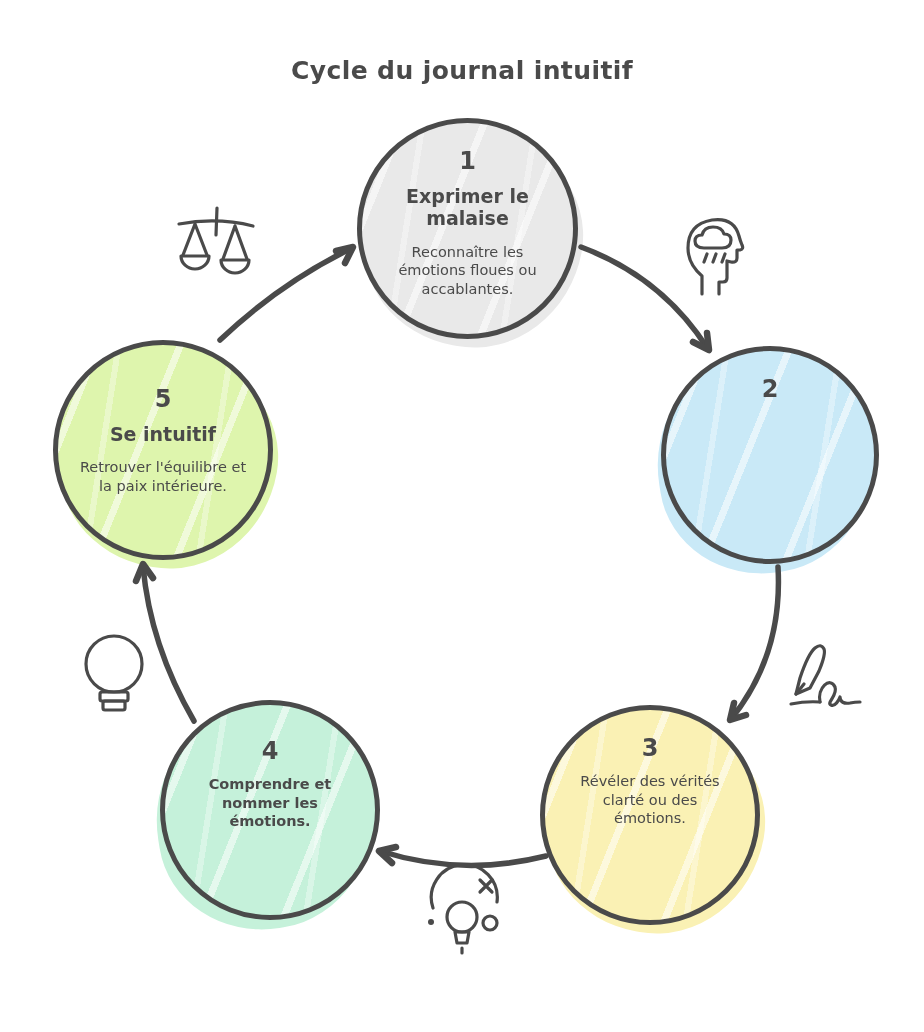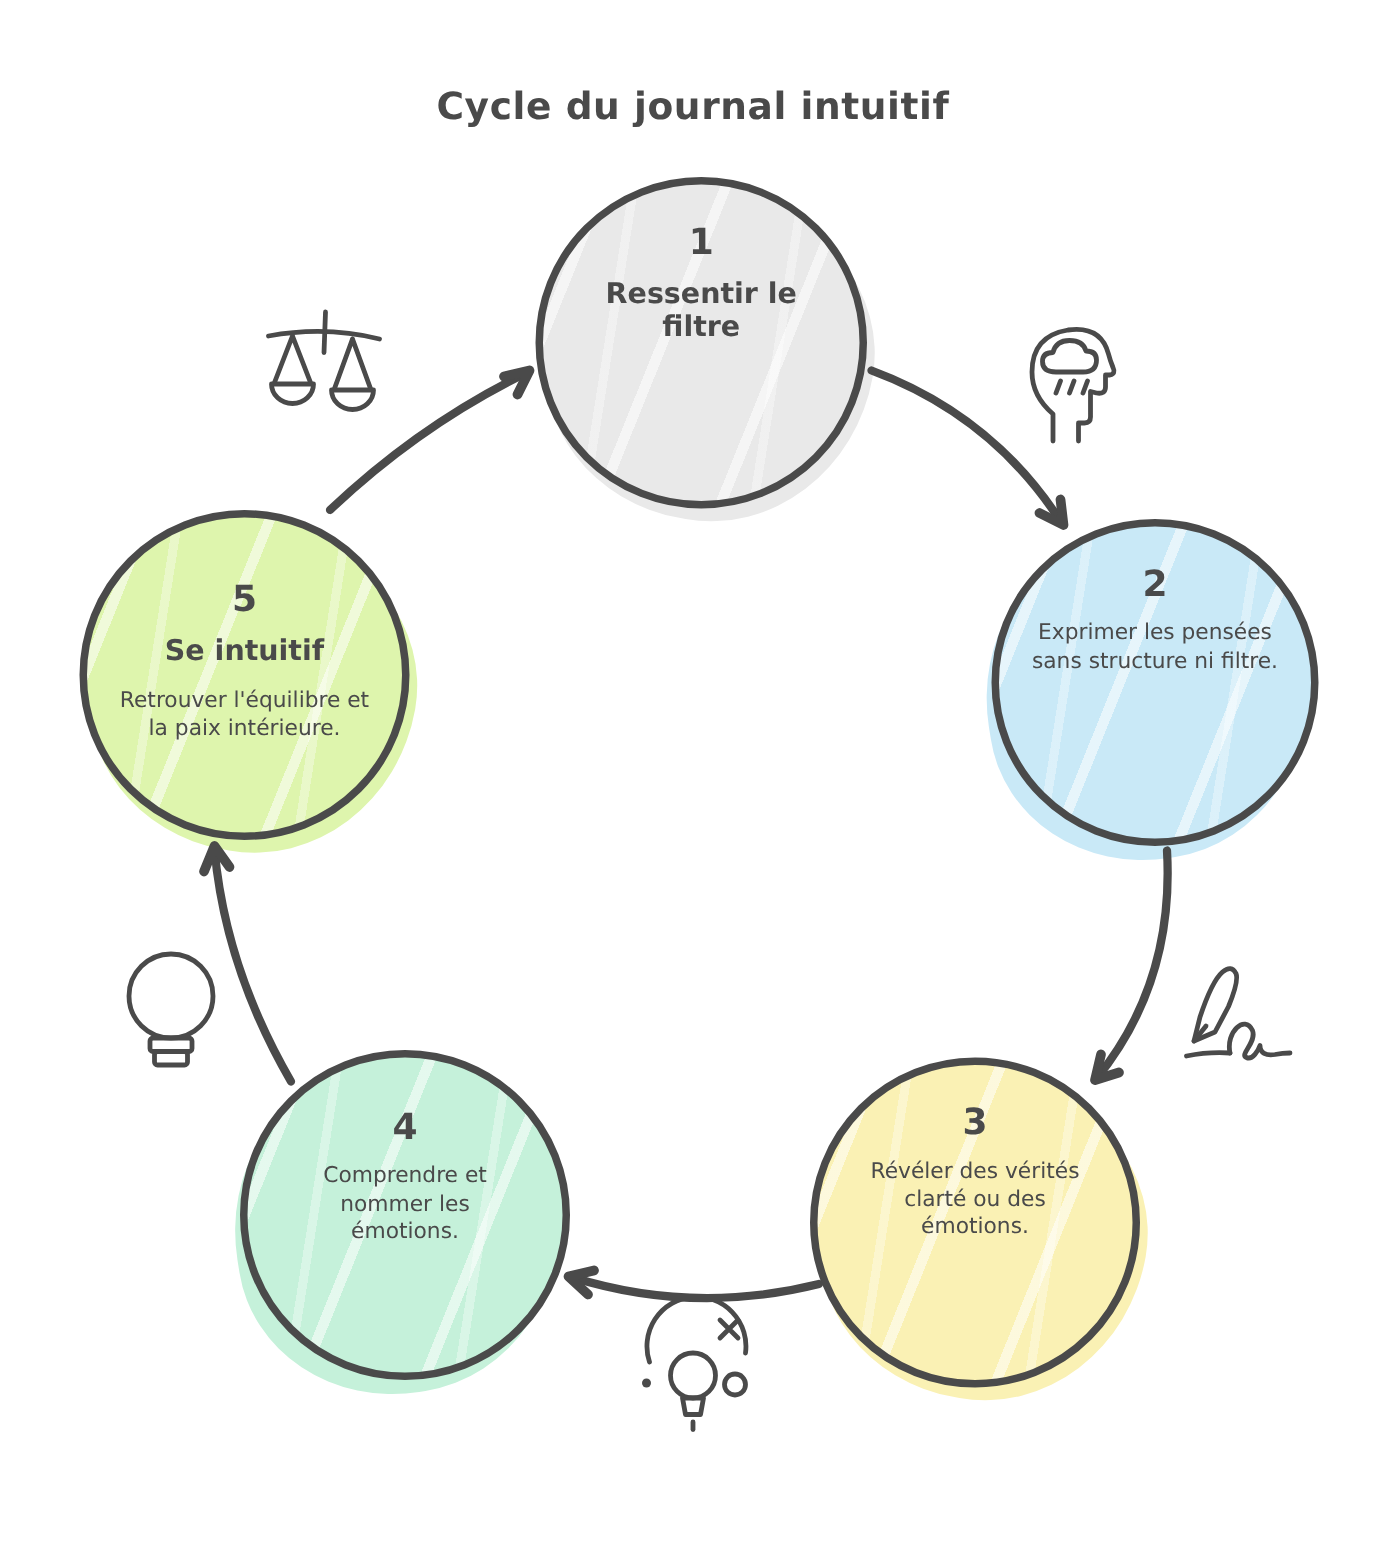--- a/index.html
+++ b/index.html
@@ -74,21 +74,21 @@
     max-width:170px;
   }
   
   #node-1{left:357px;top:118px;width:221px;height:221px;}
   #node-2{left:661px;top:346px;width:218px;height:218px;}
   #node-3{left:540px;top:705px;width:220px;height:220px;}
   #node-4{left:160px;top:700px;width:220px;height:220px;}
   #node-5{left:53px;top:340px;width:220px;height:220px;}
   #node-4 .node-circle{padding-top:34px;}
   #node-5 .node-circle{padding-top:42px;}
-  #node-4 .node-desc{max-width:150px;}
+  #node-4 .node-desc{max-width:150px;font-weight:bold;}
   .icon{
     position:absolute;
     z-index:2;
   }
   .ink-stroke{
     fill:none;
     stroke:var(--ink,#4a4a4a);
     stroke-width:3.2;
     stroke-linecap:round;
     stroke-linejoin:round;
@@ -118,28 +118,28 @@
 </head>
 <body>
 
 <div class="canvas" style="--ink: #4a4a4a;">
 
   <div class="diagram-title">Cycle du journal intuitif</div>
 
   <div class="node" id="node-1" style="--fill: #e9e9e9;">
     <div class="node-circle">
       <div class="num">1</div>
-      <div class="node-title">Ressentir le filtre</div>
+      <div class="node-title">Exprimer le malaise</div>
+      <div class="node-desc">Reconnaître les émotions floues ou accablantes.</div>
     </div>
   </div>
 
   <div class="node" id="node-2" style="--fill: #c9e9f7;">
     <div class="node-circle">
       <div class="num">2</div>
-      <div class="node-desc">Exprimer les pensées sans structure ni filtre.</div>
     </div>
   </div>
 
   <div class="node" id="node-3" style="--fill: #faf1b4;">
     <div class="node-circle">
       <div class="num">3</div>
       <div class="node-desc">Révéler des vérités clarté ou des émotions.</div>
     </div>
   </div>
 

